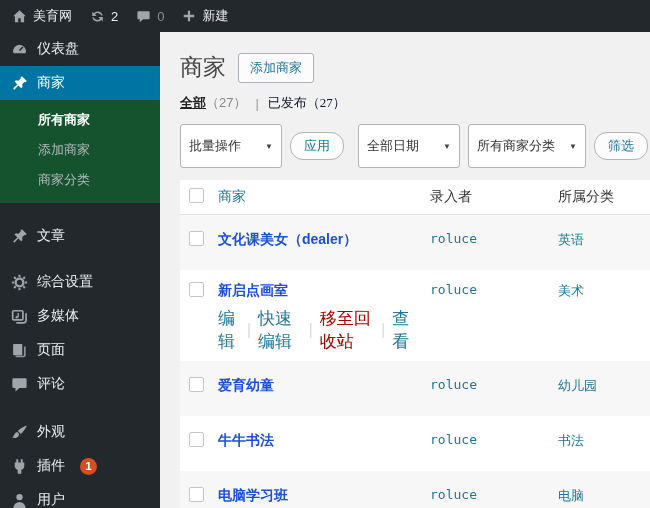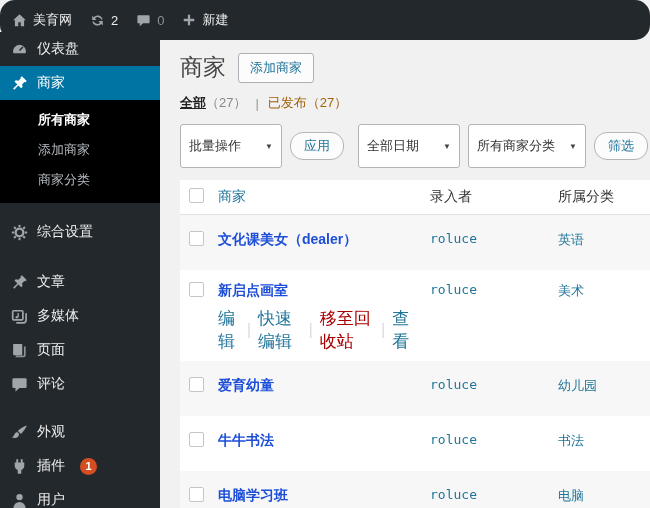--- a/index.html
+++ b/index.html
@@ -7,23 +7,23 @@
   body {
     overflow: hidden; position: relative;
     background: #f1f1f1;
     font-family: "Liberation Sans", "DejaVu Sans", sans-serif;
     font-size: 13px; color: #333;
   }
   a { text-decoration: none; cursor: pointer; }
 
   
   .adminbar {
-    position: absolute; top: 0; left: 0; right: 0; height: 40px;
+    position: absolute; top: 0; left: 0; right: 0; height: 32px;
     background: #23282d; color: #eee;
-    display: flex; align-items: center; padding: 4px 12px; z-index: 9; border-radius: 15px;
+    display: flex; align-items: center; padding: 4px 12px; z-index: 9;
   }
   .ab-item { display: inline-flex; align-items: center; gap: 6px; color: #eee; font-size: 13px; margin-right: 18px; cursor: pointer; }
   .ab-ico { color: #a0a5aa; display: inline-flex; }
   .ab-muted { color: #8c9195; }
 
   
   .sidebar {
     position: absolute; top: 32px; left: 0; bottom: 0; width: 176px;
     background: #23282d; color: #eee;
   }
@@ -32,21 +32,21 @@
     padding: 8px 10px 8px 11px; font-size: 14px; color: #eee;
     cursor: pointer; position: relative;
   }
   .menu-item .mi { color: #a0a5aa; flex: 0 0 auto; display: inline-flex; }
   .menu-item.active { background: #0074a2; color: #fff; }
   .menu-item.active .mi { color: #fff; }
   .menu-item.active::after {
     content: ""; position: absolute; right: 0; top: 50%; margin-top: -8px;
     border: 8px solid transparent; border-right-color: #f1f1f1;
   }
-  .submenu { background: #000000; padding: 5px 0 8px; }
+  .submenu { background: #14532d; padding: 5px 0 8px; }
   .submenu-item { padding: 6px 12px 6px 38px; font-size: 13px; color: #b4b9be; cursor: pointer; }
   .submenu-item.current { color: #fff; font-weight: bold; }
   .gap-sm { margin-top: 12px; }
   .gap-md { margin-top: 16px; }
   .gap-lg { margin-top: 14px; }
   .badge {
     display: inline-block; min-width: 17px; height: 17px; line-height: 17px;
     border-radius: 50%; background: #d54e21; color: #fff;
     font-size: 11px; font-weight: bold; text-align: center; margin-left: 6px;
   }
@@ -59,21 +59,21 @@
   .page-head { display: flex; align-items: center; gap: 12px; }
   .page-title { font-size: 23px; font-weight: 400; color: #464646; }
   .add-btn {
     border: 1px solid #aab0b5; background: #fcfcfc; border-radius: 3px;
     padding: 5px 11px; font-size: 13px; color: #21759b; cursor: pointer;
     font-family: inherit;
   }
   .views { margin-top: 11px; font-size: 13px; display: flex; align-items: center; gap: 9px; }
   .view-all { font-weight: bold; color: #222; text-decoration: underline; }
   .count-muted { color: #888; }
-  .view-link { color: #a16207; }
+  .view-link { color: #0f172a; font-family: Liberation Serif, serif; }
   .sep { color: #999; }
 
   .tablenav { margin-top: 12px; display: flex; align-items: center; gap: 8px; }
   .select {
     display: inline-flex; align-items: center; justify-content: space-between;
     gap: 14px; background: #fff; border: 1px solid #b4b4b4; border-radius: 3px;
     height: 44px; padding: 0 8px; font-size: 13px; color: #333; cursor: pointer;
   }
   .caret { font-size: 8px; color: #444; }
   .btn {
@@ -167,48 +167,48 @@
     </span>
     <span>商家</span>
   </div>
 
   <div class="submenu">
     <div class="submenu-item current">所有商家</div>
     <div class="submenu-item">添加商家</div>
     <div class="submenu-item">商家分类</div>
   </div>
 
+  <div class="menu-item gap-md">
+    <span class="mi">
+      <svg viewBox="0 0 16 16" width="17" height="17" fill="currentColor">
+          <path d="M10.3 1.2l4.5 4.5-1.2 1.1-.9-.3-2.2 2.3.3 2.5-1.2 1.2-2.7-2.7-3.8 4-1.1-1.1 4-3.8L3.3 6.2l1.2-1.2 2.5.3 2.3-2.2-.3-.9z"></path>
+        </svg>
+    </span>
+    <span>文章</span>
+  </div>
+
   <div class="menu-item gap-sm">
     <span class="mi">
       <svg viewBox="0 0 16 16" width="17" height="17" fill="none" stroke="currentColor">
           <circle cx="8" cy="8" r="3.6" stroke-width="2.2"></circle>
           <g stroke-width="1.9">
             <line x1="8" y1="0.8" x2="8" y2="3"></line>
             <line x1="8" y1="13" x2="8" y2="15.2"></line>
             <line x1="0.8" y1="8" x2="3" y2="8"></line>
             <line x1="13" y1="8" x2="15.2" y2="8"></line>
             <line x1="2.9" y1="2.9" x2="4.5" y2="4.5"></line>
             <line x1="11.5" y1="11.5" x2="13.1" y2="13.1"></line>
             <line x1="2.9" y1="13.1" x2="4.5" y2="11.5"></line>
             <line x1="11.5" y1="4.5" x2="13.1" y2="2.9"></line>
           </g>
         </svg>
     </span>
     <span>综合设置</span>
   </div>
 
-  <div class="menu-item gap-md">
-    <span class="mi">
-      <svg viewBox="0 0 16 16" width="17" height="17" fill="currentColor">
-          <path d="M10.3 1.2l4.5 4.5-1.2 1.1-.9-.3-2.2 2.3.3 2.5-1.2 1.2-2.7-2.7-3.8 4-1.1-1.1 4-3.8L3.3 6.2l1.2-1.2 2.5.3 2.3-2.2-.3-.9z"></path>
-        </svg>
-    </span>
-    <span>文章</span>
-  </div>
-
   <div class="menu-item">
     <span class="mi">
       <svg viewBox="0 0 16 16" width="17" height="17" fill="none" stroke="currentColor" stroke-width="1.6">
           <rect x="1.6" y="2.6" width="9.6" height="8.6" rx="1"></rect>
           <path d="M14.2 5v6.4a2.6 2.6 0 0 1-2.6 2.6H5"></path>
           <circle cx="5.4" cy="8.7" r="1.1" fill="currentColor" stroke="none"></circle>
           <rect x="6.1" y="4.8" width="1.3" height="4" fill="currentColor" stroke="none"></rect>
         </svg>
     </span>
     <span>多媒体</span>

